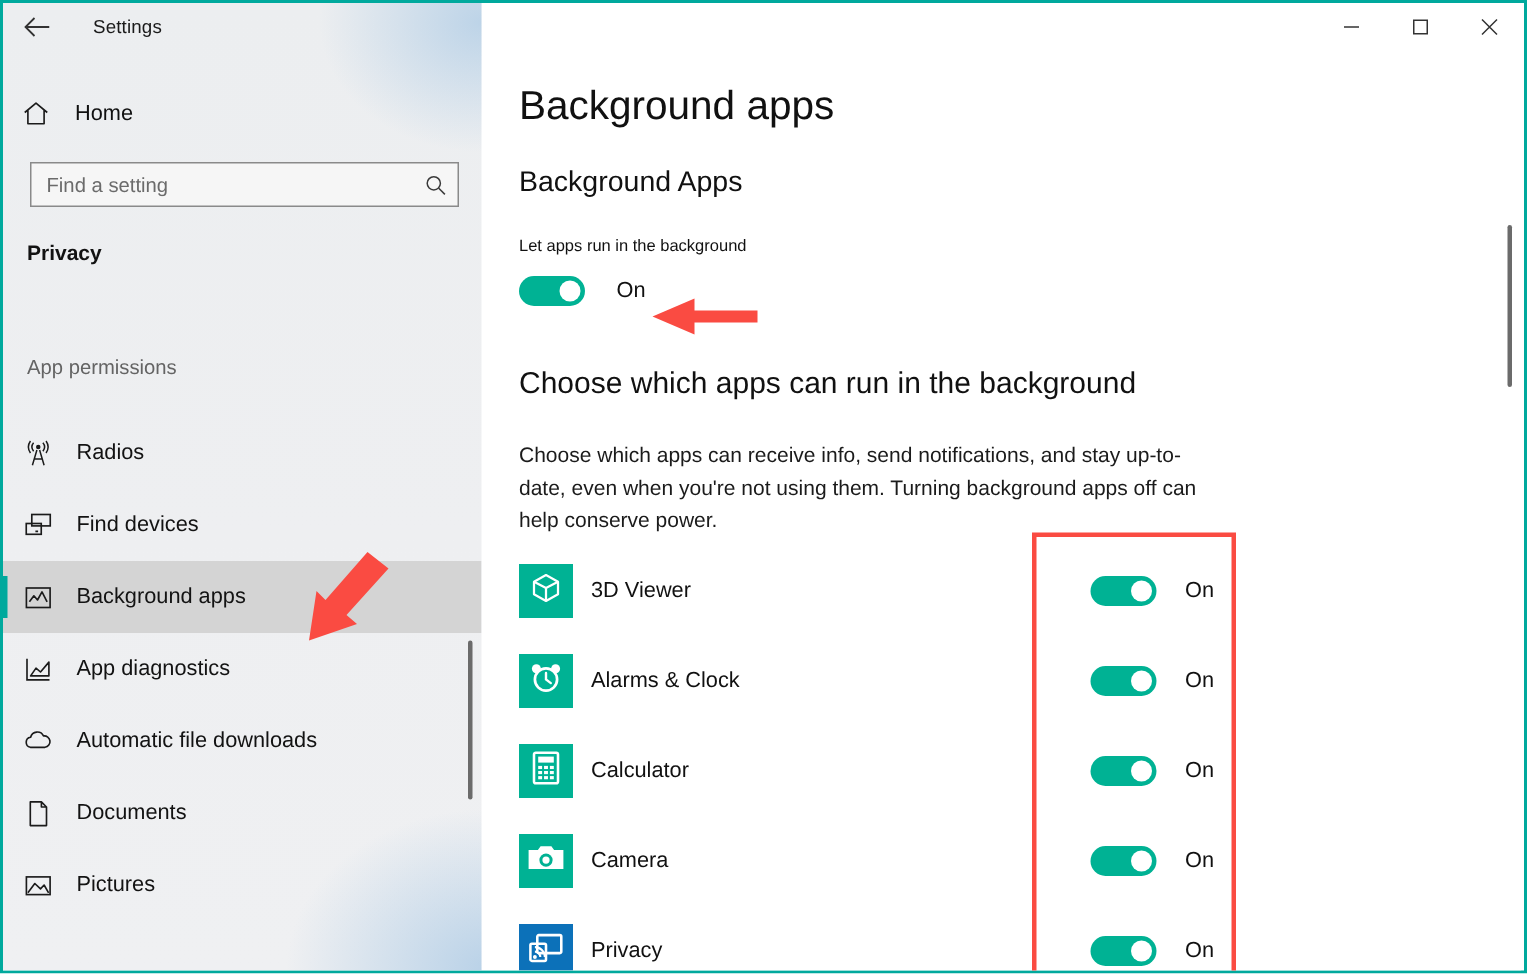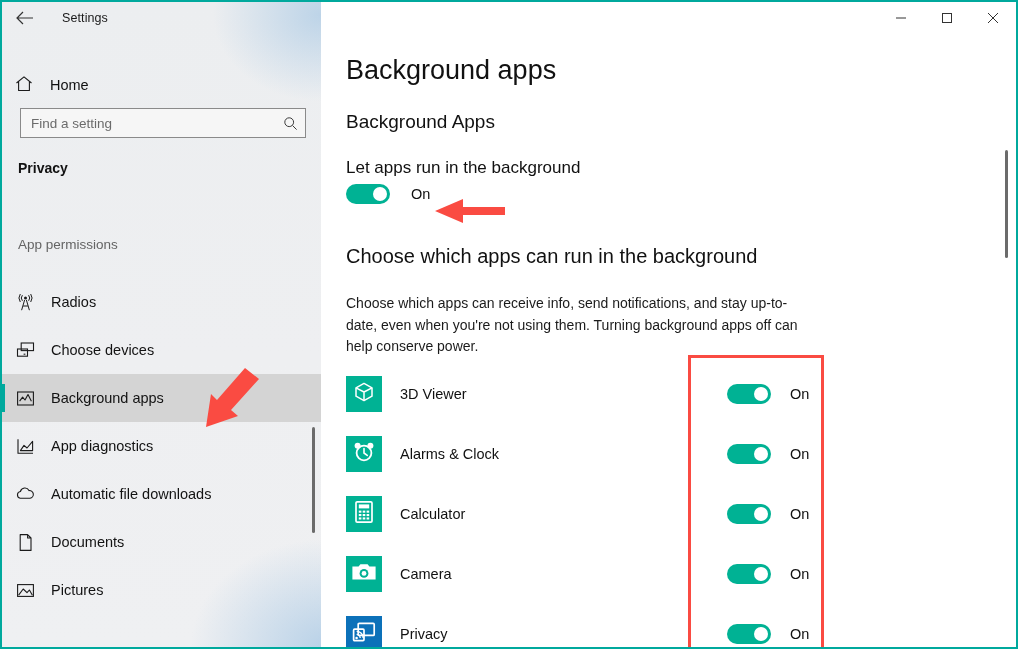--- a/index.html
+++ b/index.html
@@ -65,21 +65,21 @@
       radial-gradient(ellipse 190px 150px at 102% 100%, rgba(150,190,225,.62) 0%, rgba(150,190,225,0) 72%),
       linear-gradient(180deg, #eceef0 0%, #eeeff1 55%, #eff0f2 100%);
     overflow: hidden;
     z-index: 10;
   }
 
   #home-row {
     position: absolute;
     left: 0; top: 57px;
     width: 319px; height: 34px;
-    display: flex; align-items: flex-end;
+    display: flex; align-items: center;
   }
   #home-row .ico { width: 44px; display: flex; justify-content: center; color: #1b1b1b; }
   #home-row .lbl { font-size: 14.5px; color: #111; margin-left: 4px; }
 
   #search-wrap {
     position: absolute;
     left: 18px; top: 106px;
     width: 286px; height: 30px;
     background: #f6f6f6;
     border: 1px solid #8a8a8a;
@@ -161,21 +161,21 @@
     white-space: nowrap;
   }
   #section-title {
     position: absolute;
     left: 25px; top: 109px;
     font-size: 19px; color: #111;
   }
   #toggle-label {
     position: absolute;
     left: 25px; top: 156px;
-    font-size: 17px; color: #111;
+    font-size: 11px; color: #111;
   }
   #master-toggle-row {
     position: absolute;
     left: 25px; top: 182px;
     display: flex; align-items: center;
   }
   #master-state {
     font-size: 14.5px; color: #111;
     margin-left: 21px;
   }
@@ -221,21 +221,21 @@
   }
   .app-tile {
     width: 36px; height: 36px;
     flex: 0 0 auto;
     display: flex; align-items: center; justify-content: center;
     background: #00B294;
   }
   .app-tile.connect { background: #0C71B9; }
   .app-name {
     font-size: 14.5px; color: #111;
-    margin-left: 18px;
+    margin-left: 12px;
   }
   .app-switch-wrap {
     position: absolute;
     left: 381px; top: 50%;
     transform: translateY(-50%);
     display: flex; align-items: center;
   }
   .app-state {
     font-size: 14.5px; color: #111;
     margin-left: 19px;
@@ -346,21 +346,21 @@
       </div>
 
       <div class="nav-item">
         <span class="ico">
           <svg width="19" height="19" viewBox="0 0 19 19" aria-hidden="true">
             <rect x="5.2" y="2" width="12.3" height="7.6" fill="none" stroke="currentColor" stroke-width="1.1"></rect>
             <rect x="1.5" y="8" width="10" height="7.2" fill="none" stroke="currentColor" stroke-width="1.1"></rect>
             <path d="M7.6 13.2 H9.4" stroke="currentColor" stroke-width="1.1"></path>
           </svg>
         </span>
-        <span class="lbl">Choose devices</span>
+        <span class="lbl">Find devices</span>
       </div>
 
       <div class="nav-item selected">
         <span class="ico">
           <svg width="19" height="19" viewBox="0 0 19 19" aria-hidden="true">
             <rect x="1.6" y="3" width="15.8" height="13" fill="none" stroke="currentColor" stroke-width="1.1"></rect>
             <path d="M3.6 12.2 L6.6 8.2 L9 11 L12 5.6 L15.4 12.2" fill="none" stroke="currentColor" stroke-width="1.1" stroke-linejoin="round"></path>
           </svg>
         </span>
         <span class="lbl">Background apps</span>

